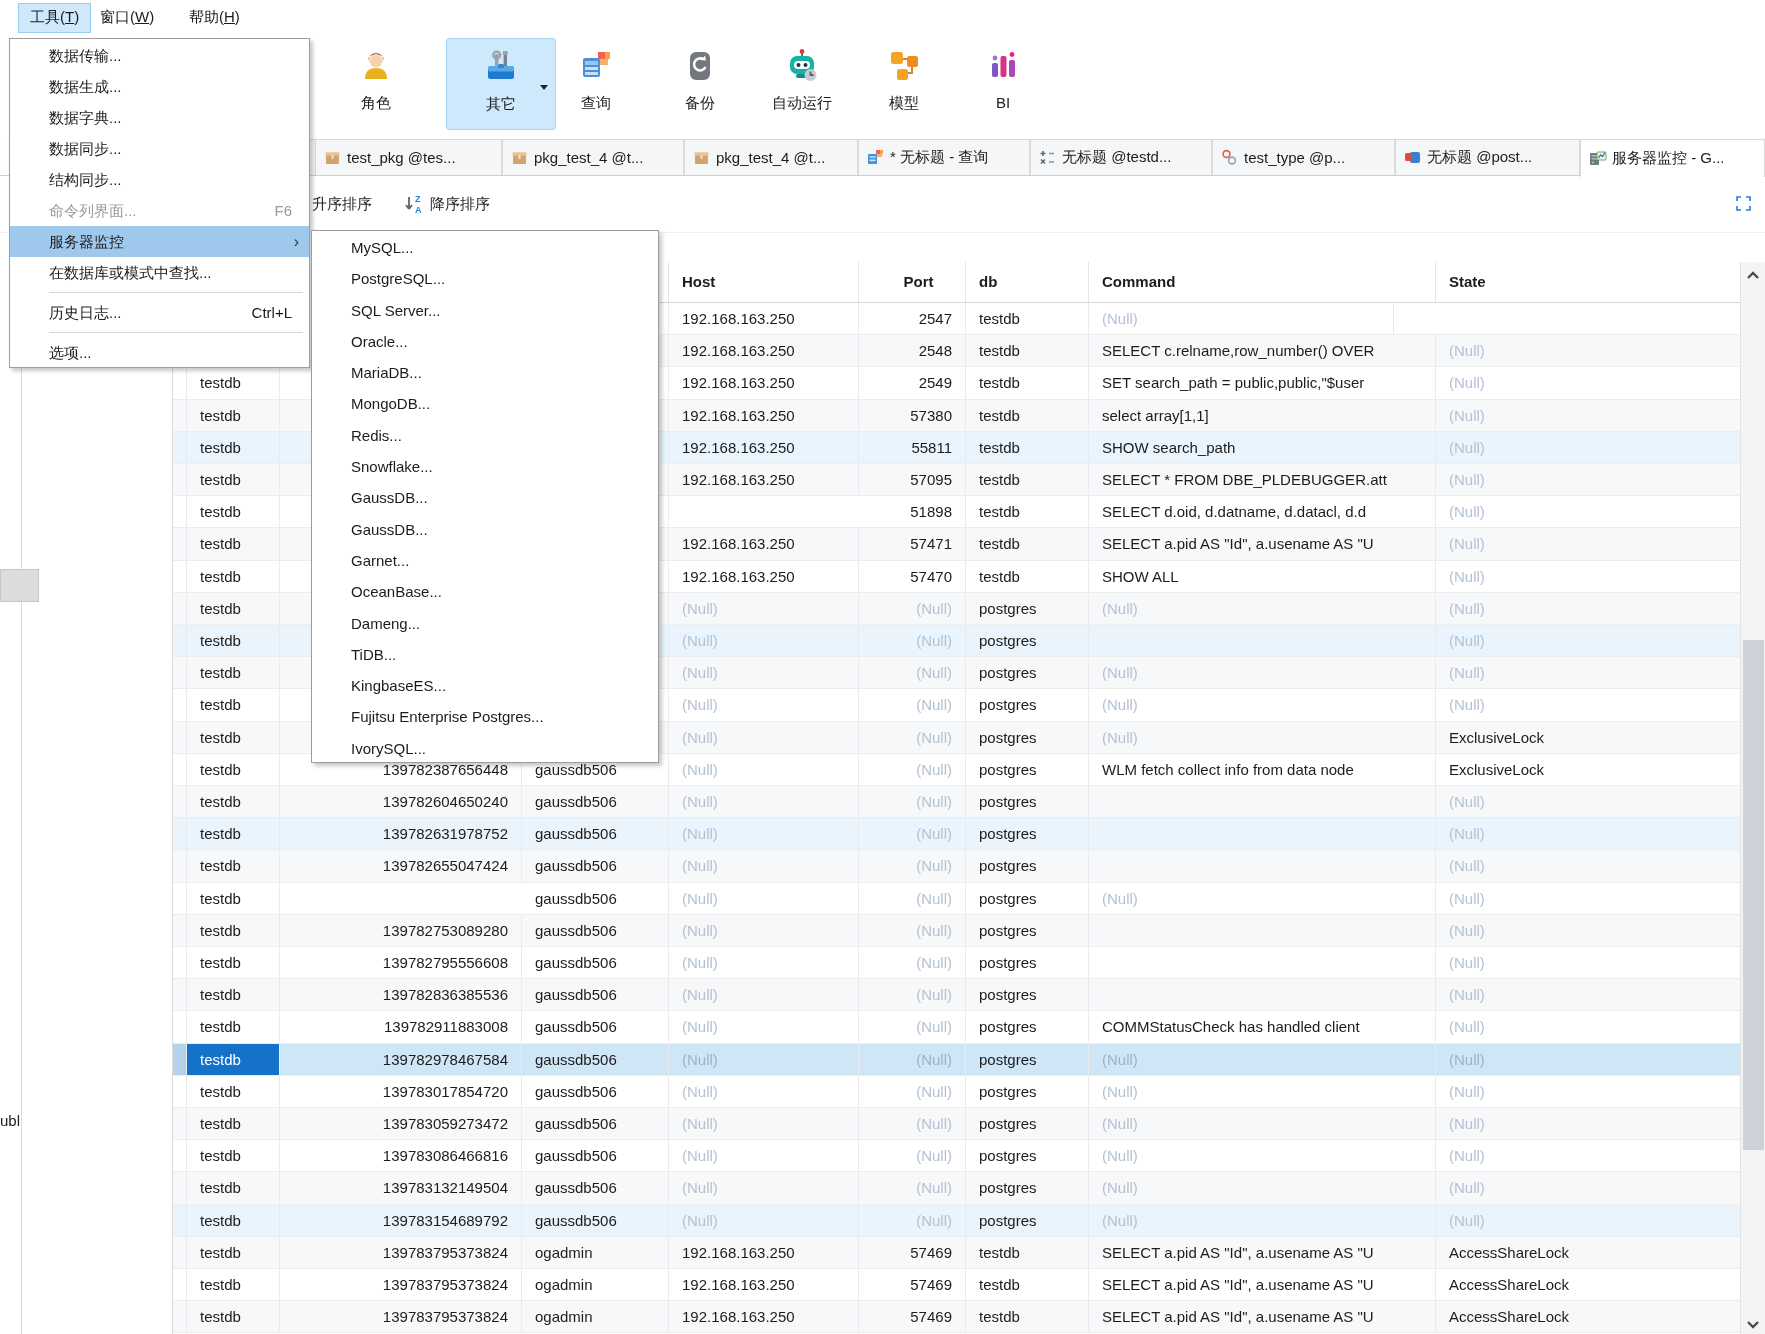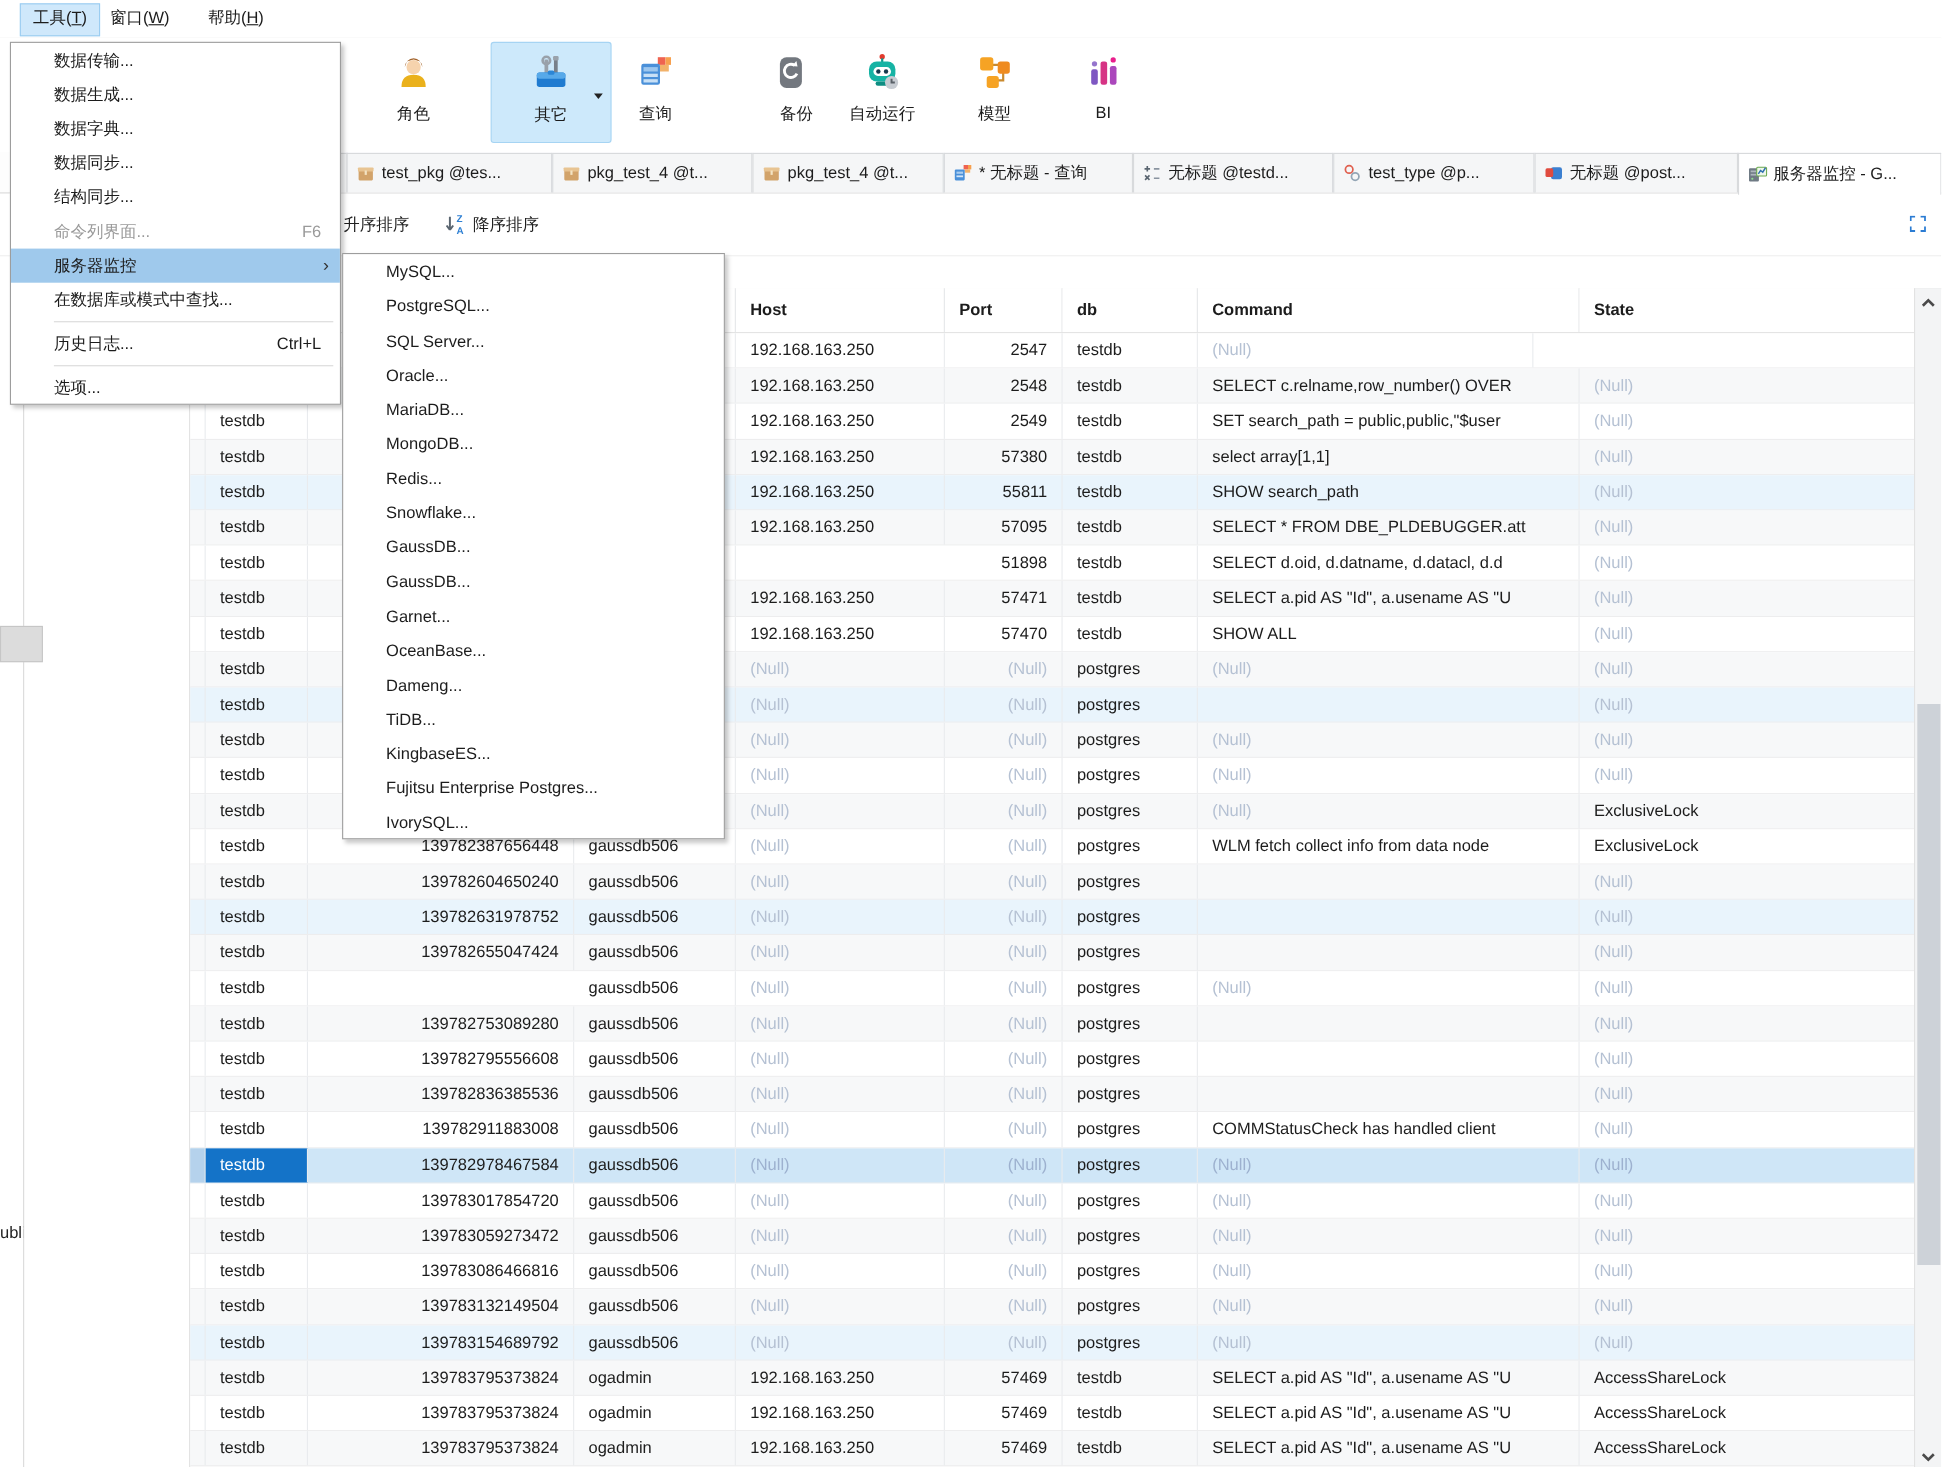--- a/index.html
+++ b/index.html
@@ -111,21 +111,21 @@
             <rect x="27" y="4" width="5" height="7" fill="#f7a04e"></rect>
             <rect x="22" y="11" width="8" height="6" fill="#f2b26a"></rect>
             <rect x="5" y="10" width="17" height="19" rx="2" fill="#4a90d9"></rect>
             <rect x="7" y="13" width="13" height="4" fill="#9cc6ee"></rect>
             <rect x="7" y="19" width="13" height="3" fill="#c8e0f6"></rect>
             <rect x="7" y="24" width="13" height="3" fill="#c8e0f6"></rect>
           </svg>
         </div>
         <div class="tlabel">查询</div>
       </div>
-      <div class="tbtn" style="left: 661px; width: 78px; align-items: flex-end;">
+      <div class="tbtn" style="left: 661px; width: 78px;">
         <div class="ticon">
           <svg width="34" height="34" viewBox="0 0 34 34">
             <rect x="7" y="3" width="20" height="28" rx="6" fill="#73787f"></rect>
             <path d="M22.5 18 a6 6 0 1 1 -2 -7.5" stroke="#fff" stroke-width="2.6" fill="none"></path>
             <path d="M22 6.5 l1 5 l-5 -0.6 z" fill="#fff"></path>
           </svg>
         </div>
         <div class="tlabel">备份</div>
       </div>
       <div class="tbtn" style="left: 756px; width: 92px;">
@@ -261,21 +261,21 @@
   </div>
 
   <div id="grid-top"></div>
   <div id="grid">
       <div class="hrow">
         <div class="hcell" style="width: 14px;"></div>
         <div class="hcell" style="width: 93px;"></div>
         <div class="hcell" style="width: 242px;"></div>
         <div class="hcell" style="width: 147px;"></div>
         <div class="hcell" style="width: 190px;">Host</div>
-        <div class="hcell" style="width: 107px;">Port</div>
+        <div class="hcell" style="width: 107px; text-align: center;">Port</div>
         <div class="hcell" style="width: 123px;">db</div>
         <div class="hcell" style="width: 347px;">Command</div>
         <div class="hcell" style="width: 305px;">State</div>
       </div>
       <div class="row" style="top: 41px; height: 32.2px;">
         <div class="cell selcell" style="width: 14px; padding: 0px;"></div>
         <div class="cell" style="width: 93px;"></div>
         <div class="cell r" style="width: 242px;"></div>
         <div class="cell" style="width: 147px;"></div>
         <div class="cell" style="width: 190px;">192.168.163.250</div>

